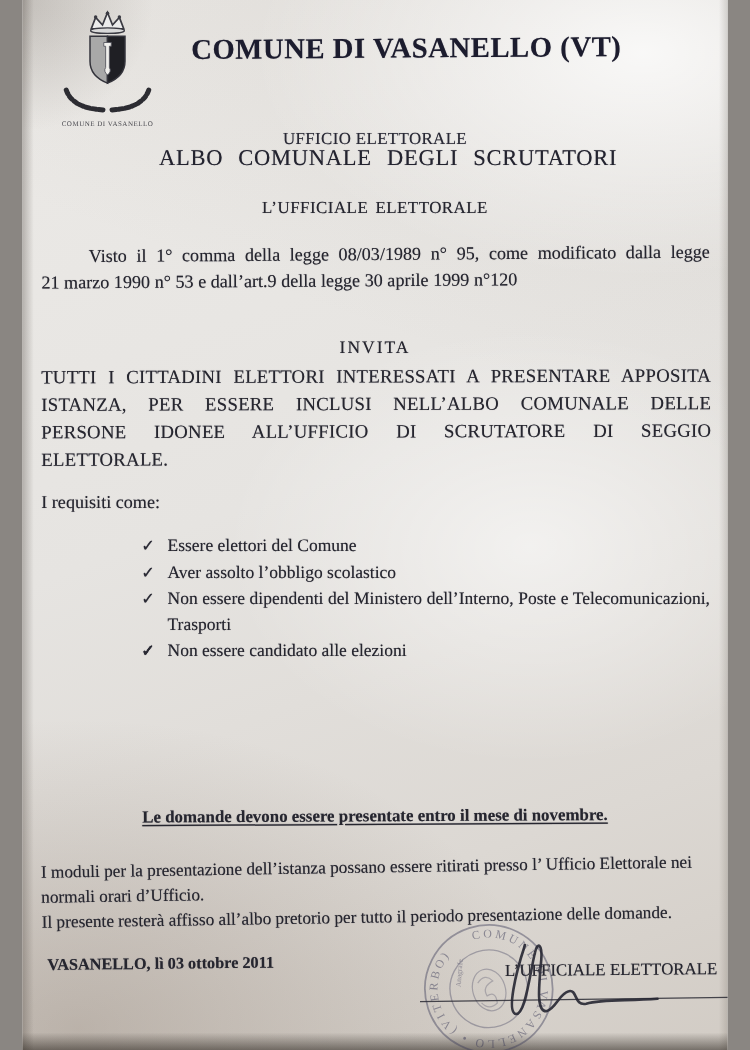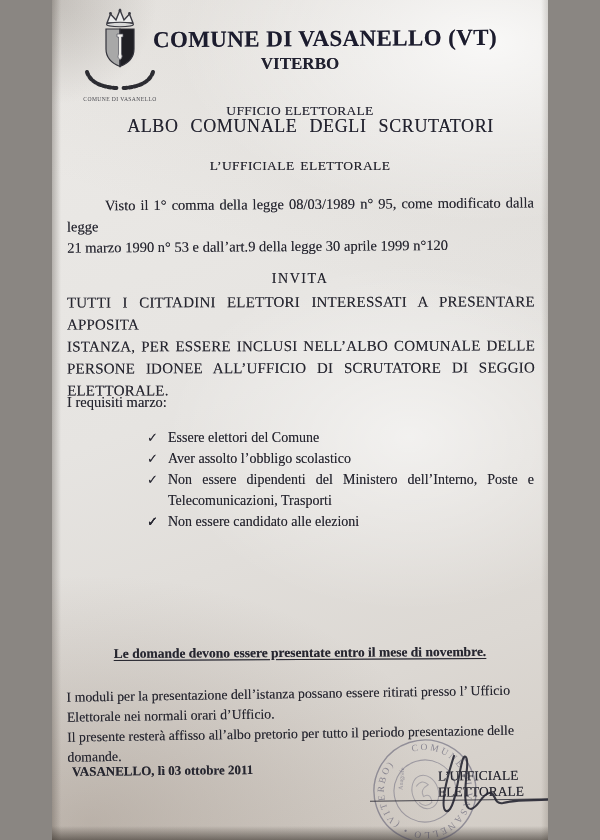--- a/index.html
+++ b/index.html
@@ -1,18 +1,18 @@
 <!DOCTYPE html>
 <html><head>
 <meta charset="utf-8">
 <style>
   html,body{margin:0;padding:0;background:#8a8682;}
   #paper{
     position:relative;
-    width:496px;height:840px;
+    width:564px;height:840px;
     margin:0 auto;
     overflow:hidden;
     font-family:"Liberation Serif","DejaVu Serif",serif;
     color:#26262f;
     background-color:#e4e2df;
     background-image:
       linear-gradient(0deg, rgba(42,36,30,0.55), rgba(42,36,30,0) 14px),
       linear-gradient(90deg, rgba(60,52,45,0.30), rgba(60,52,45,0) 9px),
       linear-gradient(270deg, rgba(90,82,72,0.20), rgba(90,82,72,0) 7px),
       radial-gradient(circle 140px at 0% 0%, rgba(70,60,50,0.22), rgba(70,60,50,0) 75%),
@@ -94,41 +94,40 @@
     <path d="M50 21 h14 v20 q0 12 -14 17.5 z" fill="#1f1f24" stroke="#33333b" stroke-width="1.2"></path>
 
     <path d="M47 26 h6 v3 h-1.5 v17 q2 3 -1.5 6 q-3.5 -3 -1.5 -6 v-17 H47 z" fill="#f0efec" stroke="#55555e" stroke-width="0.7"></path>
 
     <path d="M17 64 q5 15 31 16" fill="none" stroke="#2c2c32" stroke-width="4" stroke-dasharray="3.2 2.2" stroke-linecap="round"></path>
     <path d="M83 64 q-5 15 -31 16" fill="none" stroke="#2c2c32" stroke-width="4" stroke-dasharray="3.2 2.2" stroke-linecap="round"></path>
     <text x="50" y="93" text-anchor="middle" font-size="5.6" letter-spacing="0.4" fill="#4a4a50">COMUNE DI VASANELLO</text>
   </svg>
 
   <div class="abs doc-title ink-soft">COMUNE DI VASANELLO (VT)</div>
-  <div class="abs ctr province ink-soft">VITERBO</div>
   <div class="abs ctr office ink-soft">UFFICIO ELETTORALE</div>
 
   <div class="abs ctr main-heading ink-soft">ALBO COMUNALE DEGLI SCRUTATORI</div>
   <div class="abs ctr sub-heading ink-soft">L’UFFICIALE ELETTORALE</div>
 
   <div class="abs preamble ink-soft">
     <div class="jl">Visto il 1° comma della legge 08/03/1989 n° 95, come modificato dalla legge</div>
     <div class="jl-last">21 marzo 1990 n° 53 e dall’art.9 della legge 30 aprile 1999 n°120</div>
   </div>
 
   <div class="abs ctr invita ink-soft">INVITA</div>
 
   <div class="abs invitation ink-soft">
     <div class="jl">TUTTI I CITTADINI ELETTORI INTERESSATI A PRESENTARE APPOSITA</div>
     <div class="jl">ISTANZA, PER ESSERE INCLUSI NELL’ALBO COMUNALE DELLE</div>
     <div class="jl">PERSONE IDONEE ALL’UFFICIO DI SCRUTATORE DI SEGGIO</div>
     <div class="jl-last">ELETTORALE.</div>
   </div>
 
-  <div class="abs req-label ink-soft">I requisiti marzo:</div>
+  <div class="abs req-label ink-soft">I requisiti come:</div>
 
   <ul class="abs req-list ink-soft">
     <li>
       <span class="check">✓</span>
       <span>Essere elettori del Comune</span>
     </li>
     <li>
       <span class="check">✓</span>
       <span>Aver assolto l’obbligo scolastico</span>
     </li>

